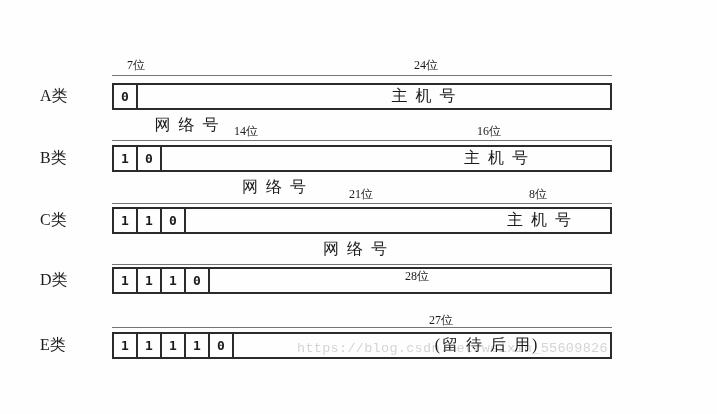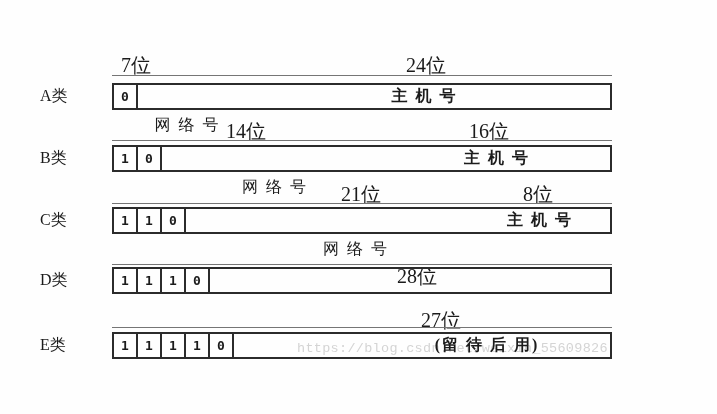--- a/index.html
+++ b/index.html
@@ -13,21 +13,21 @@
     position:absolute; left:297px; top:341px; z-index:0;
     font-family:Liberation Mono, monospace;
     font-size:13.5px; color:#d4d4d4; letter-spacing:0.3px; white-space:nowrap;
   }
   .row { position:absolute; left:0; width:717px; height:62px; z-index:1; }
   .row-label {
     position:absolute; left:40px; top:30px; width:46px; height:26px;
     line-height:26px; text-align:left; font-size:16px; white-space:nowrap;
   }
   .wlabel {
-    position:absolute; height:20px; line-height:20px; font-size:20px;
+    position:absolute; height:20px; line-height:20px; font-size:12px;
     transform:translateX(-50%); white-space:nowrap;
   }
   .extent {
     position:absolute; left:112px; width:500px; height:0;
     border-top:1px solid #757575;
   }
   .box {
     position:absolute; left:112px; top:30px; width:500px; height:27px;
     display:flex; box-sizing:border-box; border:2px solid #2b2b2b;
     background:transparent;
@@ -37,21 +37,21 @@
     display:flex; align-items:center; justify-content:center;
     font-family:"DejaVu Sans Mono","Liberation Mono",monospace;
     font-weight:bold; font-size:13px;
   }
   .field {
     box-sizing:border-box; display:flex; align-items:center; justify-content:center;
     font-size:16px;
   }
   .field.sep { border-right:2px solid #22c55e;margin-top:40px; }
   .field > span { position:relative; white-space:nowrap; letter-spacing:2px; }
-  .grow { flex:1 1 auto;font-weight:bold; }
+  .grow { flex:1 1 auto; }
 </style>
 </head>
 <body>
 
 <div class="canvas">
 
   <div class="watermark">https://blog.csdn.net/weixin_55609826</div>
 
   <div class="row" style="top:53px">
     <div class="row-label">A类</div>

